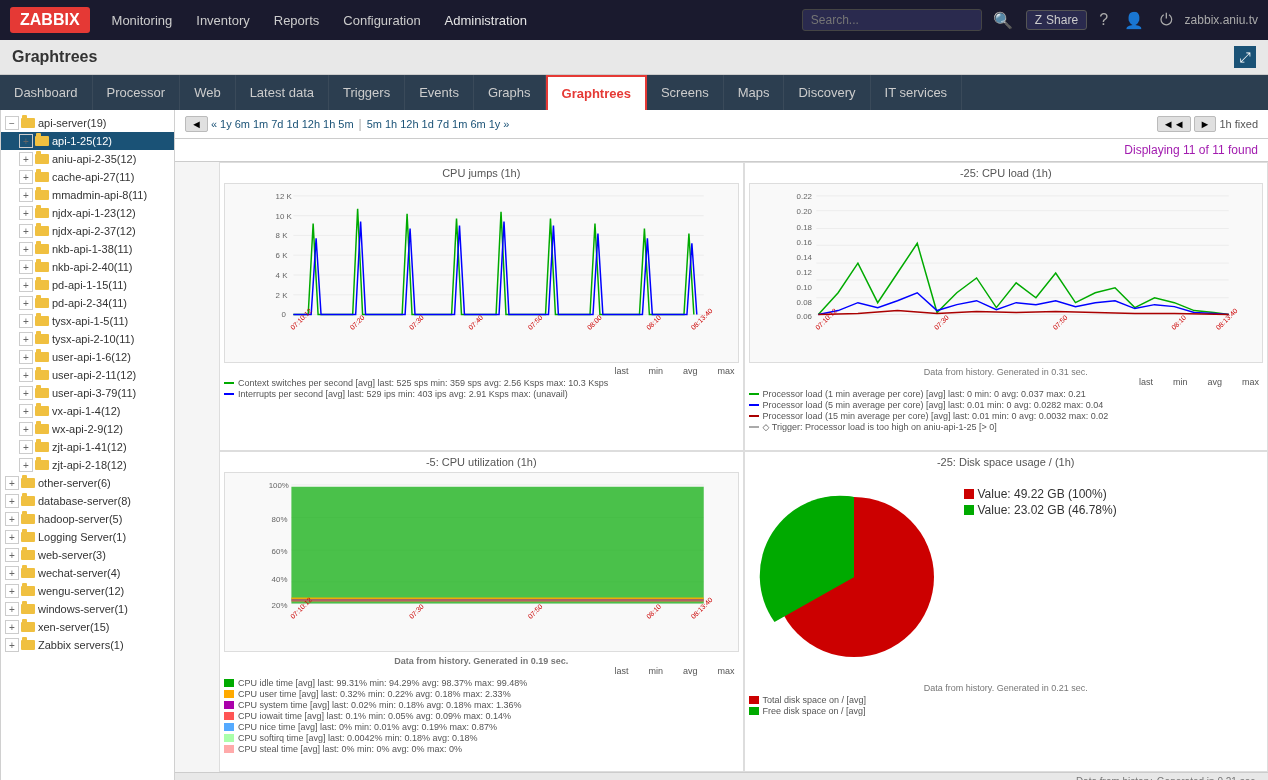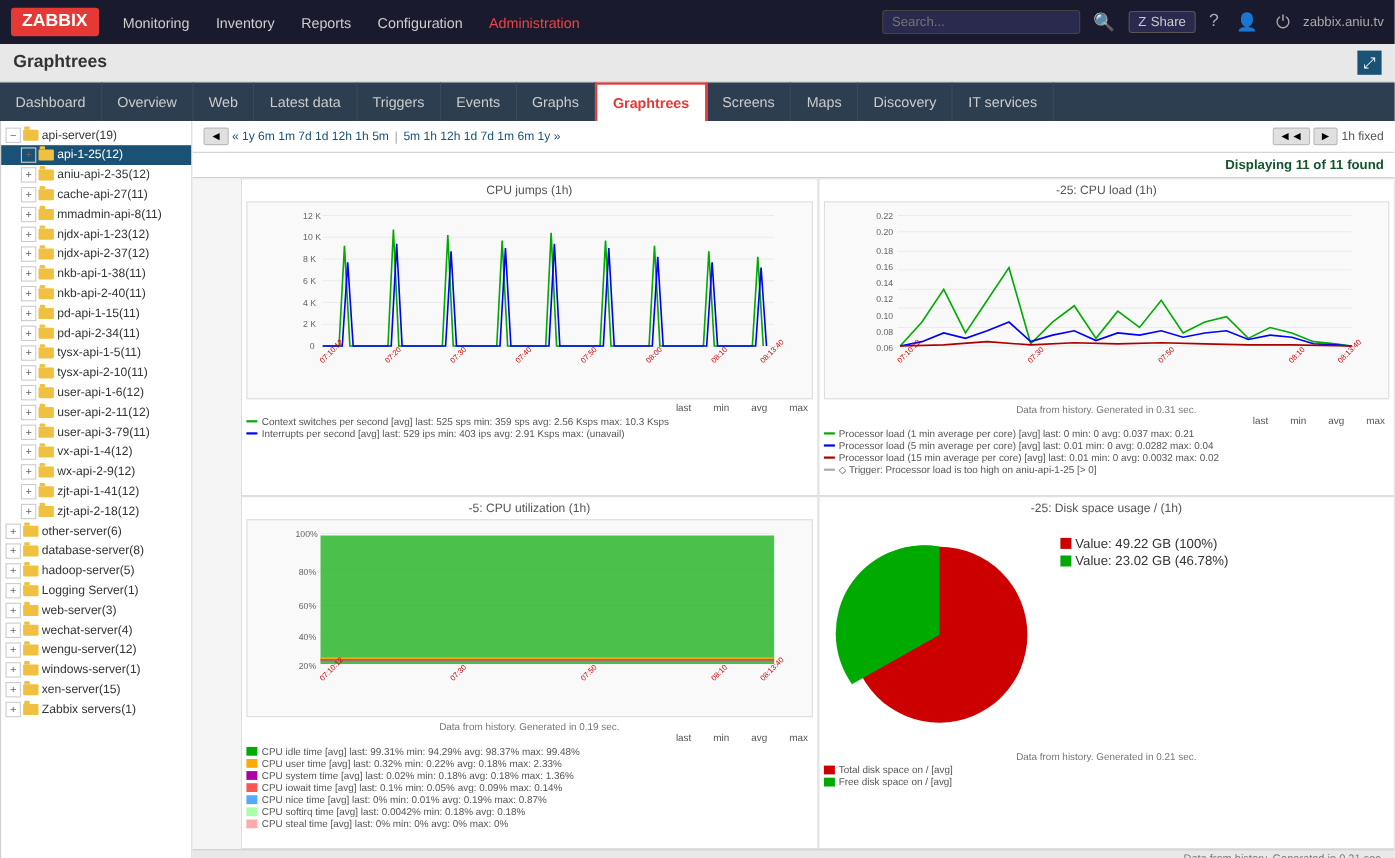--- a/index.html
+++ b/index.html
@@ -25,21 +25,21 @@
     }
     .top-nav-item {
       color: #ccc;
       padding: 0 12px;
       height: 24px;
       display: flex;
       align-items: center;
       cursor: pointer;
       font-size: 13px;
     }
-    .top-nav-item.active { color: #ef4444; }
+    .top-nav-item.active { color: #e5e5e5; }
     #top-nav-right {
       margin-left: auto;
       display: flex;
       align-items: center;
       gap: 8px;
     }
     #search-box {
       background: #2a2a4e;
       border: 1px solid #444;
       border-radius: 3px;
@@ -233,21 +233,21 @@
 
     
     #displaying-bar {
       background: #fff;
       border-bottom: 1px solid #ccc;
       padding: 4px 10px;
       text-align: right;
       font-size: 12px;
       color: #555;
     }
-    #displaying-bar span { color: #14532d; font-weight: bold; }
+    #displaying-bar span { color: #a21caf; font-weight: normal; }
 
     
     #graph-grid {
       display: grid;
       grid-template-columns: 1fr 1fr;
       gap: 0;
       overflow-y: auto;
       flex: 1;
       margin-left: 44px;
     }
@@ -334,21 +334,21 @@
   </div>
 </div>
 
 <div id="page-title-bar">
   <h1>Graphtrees</h1>
   <div class="expand-icon">⤢</div>
 </div>
 
 <div id="second-nav">
   <div class="second-nav-item">Dashboard</div>
-  <div class="second-nav-item">Overview</div>
+  <div class="second-nav-item">Processor</div>
   <div class="second-nav-item">Web</div>
   <div class="second-nav-item">Latest data</div>
   <div class="second-nav-item">Triggers</div>
   <div class="second-nav-item">Events</div>
   <div class="second-nav-item">Graphs</div>
   <div class="second-nav-item active">Graphtrees</div>
   <div class="second-nav-item">Screens</div>
   <div class="second-nav-item">Maps</div>
   <div class="second-nav-item">Discovery</div>
   <div class="second-nav-item">IT services</div>
@@ -687,21 +687,21 @@
           <polygon points="38,126 38,128 455,128 455,126" fill="#ffaa00" opacity="0.9"></polygon>
           <polygon points="38,128 38,129 455,129 455,128" fill="#aa00aa" opacity="0.9"></polygon>
           <polygon points="38,129 38,130 455,130 455,129" fill="#ff5555" opacity="0.9"></polygon>
 
           <text x="40" y="148" font-size="7" fill="#c00" transform="rotate(-45,40,148)">07:10:12</text>
           <text x="160" y="148" font-size="7" fill="#c00" transform="rotate(-45,160,148)">07:30</text>
           <text x="280" y="148" font-size="7" fill="#c00" transform="rotate(-45,280,148)">07:50</text>
           <text x="400" y="148" font-size="7" fill="#c00" transform="rotate(-45,400,148)">08:10</text>
           <text x="445" y="148" font-size="7" fill="#c00" transform="rotate(-45,445,148)">08:13:40</text>
         </svg>
-        <div style="font-size:9px; color:#777; text-align:center; margin-top:1px;">Data from history. Generated in 0.19 sec.</div>
+        <div style="font-size:9px; color:#777; text-align:center; margin-top:1px;font-weight:bold;">Data from history. Generated in 0.19 sec.</div>
         <div class="legend-header">
           <span>last</span>
             <span>min</span>
             <span>avg</span>
             <span>max</span>
         </div>
         <div class="graph-legend">
           <div class="legend-row">
             <div class="legend-color" style="background:#00aa00; height:8px; width:8px;"></div>
             <span>CPU idle time [avg] last: 99.31%  min: 94.29%  avg: 98.37%  max: 99.48%</span>

